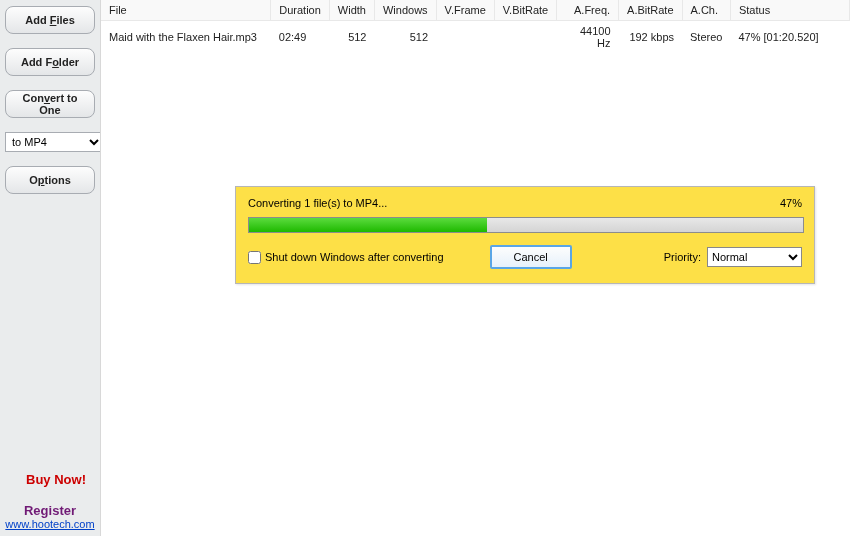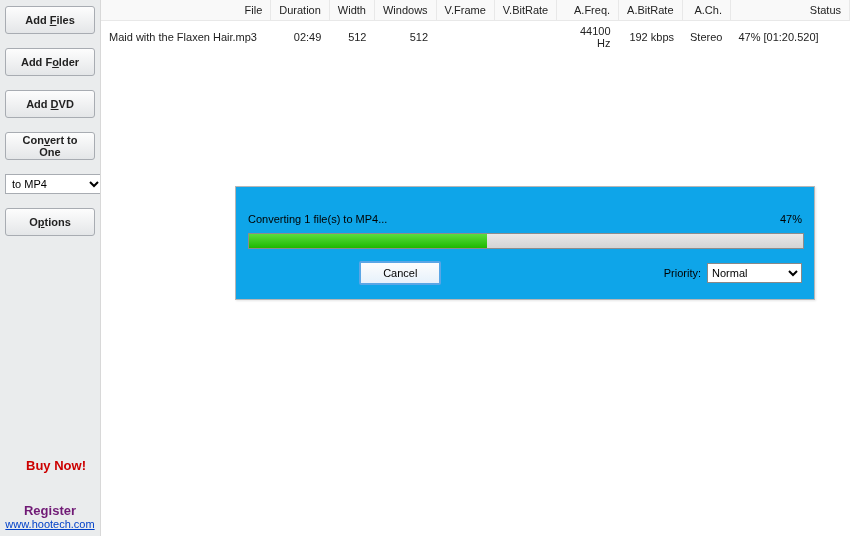--- a/index.html
+++ b/index.html
@@ -1,29 +1,29 @@
 <!DOCTYPE html>
 <html><head>
 <meta charset="utf-8">
 <style>
 * { box-sizing: border-box; font-family: Tahoma, Arial, sans-serif; }
 body { margin: 0; width: 850px; height: 536px; background: #fff; font-size: 11px; position: relative; }
 .sidebar { position: absolute; left: 0; top: 0; width: 100px; height: 536px; background: #eaeced; padding: 6px 5px; }
-.side-btn { width: 90px; height: 28px; margin-bottom: 14px; background: linear-gradient(#fdfdfd,#e4e6e8); border: 1px solid #a8acb2; border-radius: 3px; font-size: 11px; font-weight: bold; cursor: pointer; display: flex; align-items: center; justify-content: center; color: #222; }
+.side-btn { width: 90px; height: 28px; margin-bottom: 14px; background: linear-gradient(#fdfdfd,#e4e6e8); border: 1px solid #a8acb2; border-radius: 8px; font-size: 11px; font-weight: bold; cursor: pointer; display: flex; align-items: center; justify-content: center; color: #222; }
 .side-btn u { text-decoration: underline; }
 .format-select { width: 98px; height: 20px; margin-bottom: 14px; border: 1px solid #a8acb2; background: #fff; font-size: 11px; padding: 1px 2px; }
 .bottom-links { position: absolute; bottom: 6px; left: 0; width: 100px; text-align: center; }
-.buy-now { color: #c00; font-weight: bold; font-size: 13px; margin-bottom: 30px; cursor: pointer; padding-left: 12px; }
+.buy-now { color: #c00; font-weight: bold; font-size: 13px; margin-bottom: 16px; cursor: pointer; padding-left: 12px; }
 .register { color: #701a75; font-weight: bold; font-size: 13px; cursor: pointer; }
 .site-link { color: #0040c8; text-decoration: underline; font-size: 11px; cursor: pointer; }
 .main { position: absolute; left: 100px; top: 0; right: 0; height: 536px; background: #fff; border-left: 1px solid #d8d8d8; }
 table.filelist { width: 100%; border-collapse: collapse; font-size: 11px; }
-table.filelist th { background: #f9f9f9; border-bottom: 1px solid #e8e8e8; border-right: 1px solid #e8e8e8; font-weight: normal; text-align: right; padding: 4px 8px; color: #222; }
+table.filelist th { background: #f9f9f9; border-bottom: 1px solid #e8e8e8; border-right: 1px solid #e8e8e8; font-weight: normal; text-align: left; padding: 4px 8px; color: #222; }
 table.filelist td { padding: 4px 8px; color: #222; }
-.dialog { position: absolute; left: 134px; top: 186px; width: 580px; background: #0ea5e9; border: 1px solid #b6b6b6; padding: 26px 12px 12px; box-shadow: 1px 1px 2px rgba(0,0,0,.1); }
+.dialog { position: absolute; left: 134px; top: 186px; width: 580px; background: #fde047; border: 1px solid #b6b6b6; padding: 10px 12px 12px; box-shadow: 1px 1px 2px rgba(0,0,0,.1); }
 .dlg-row { display: flex; align-items: center; margin-bottom: 8px; }
 .dlg-label { font-size: 11px; }
 .dlg-pct { margin-left: auto; font-size: 11px; }
 .progress { width: 556px; height: 16px; border: 1px solid #8c8c8c; background: linear-gradient(#e8e8e8,#d4d4d4); position: relative; margin-bottom: 10px; }
 .progress-fill { height: 100%; background: linear-gradient(#5bdc3e,#1eb900); }
 .out-btn { border:1px solid #9a9a9a; background: linear-gradient(#fdfdfd,#e2e2e2); padding: 3px 8px; border-radius: 2px; font-size: 11px; cursor: pointer; }
 .path { margin-left: 8px; font-size: 11px; }
 .label-r { font-size: 11px; margin-left: auto; margin-right: 6px; }
 .small-select { width: 95px; height: 20px; border: 1px solid #888; background: #fff; font-size: 11px; }
 .cancel-btn { border: 2px solid #5aa6e6; background: linear-gradient(#fdfdfd,#e6f1fb); padding: 4px 22px; border-radius: 2px; font-size: 11px; cursor: pointer; margin: 2px auto; }
@@ -32,23 +32,20 @@
 </style>
 </head>
 <body>
 
 <div class="sidebar">
   <button class="side-btn">
       <span>Add <u>F</u>iles</span>
     </button>
   <button class="side-btn">
       <span>Add F<u>o</u>lder</span>
-    </button>
-  <button class="side-btn">
-      <span>Add <u>D</u>VD</span>
     </button>
   <button class="side-btn">
       <span>Con<u>v</u>ert to One</span>
     </button>
   <select class="format-select">
     <option>to MP4</option>
   </select>
   <button class="side-btn">
       <span>O<u>p</u>tions</span>
     </button>
@@ -71,21 +68,21 @@
         <th style="text-align:right;width:55px">V.BitRate</th>
         <th style="text-align:right;width:62px">A.Freq.</th>
         <th style="text-align:right;width:55px">A.BitRate</th>
         <th style="width:38px">A.Ch.</th>
         <th style="width:120px">Status</th>
       </tr>
     </thead>
     <tbody>
       <tr>
         <td>Maid with the Flaxen Hair.mp3</td>
-        <td style="text-align:right">02:49</td>
+        <td style="">02:49</td>
         <td style="text-align:right">512</td>
         <td style="text-align:right">512</td>
         <td style="text-align:right"></td>
         <td style="text-align:right"></td>
         <td style="text-align:right">44100 Hz</td>
         <td style="text-align:right">192 kbps</td>
         <td>Stereo</td>
         <td>47% [01:20.520]</td>
       </tr>
     </tbody>
@@ -93,20 +90,24 @@
 
   <div class="dialog">
     <div class="dlg-row">
       <span class="dlg-label">Converting 1 file(s) to MP4...</span>
       <span class="dlg-pct">47%</span>
     </div>
     <div class="progress">
       <div class="progress-fill" style="width:43%"></div>
     </div>
     <div class="dlg-row" style="margin-bottom:0">
+      <label class="chk">
+        <input type="checkbox" style="">
+        <span>Shut down Windows after converting</span>
+      </label>
       <button class="cancel-btn">Cancel</button>
       <span class="label-r">Priority:</span>
       <select class="small-select">
         <option>Normal</option>
       </select>
     </div>
   </div>
 </div>
 
 </body></html>

